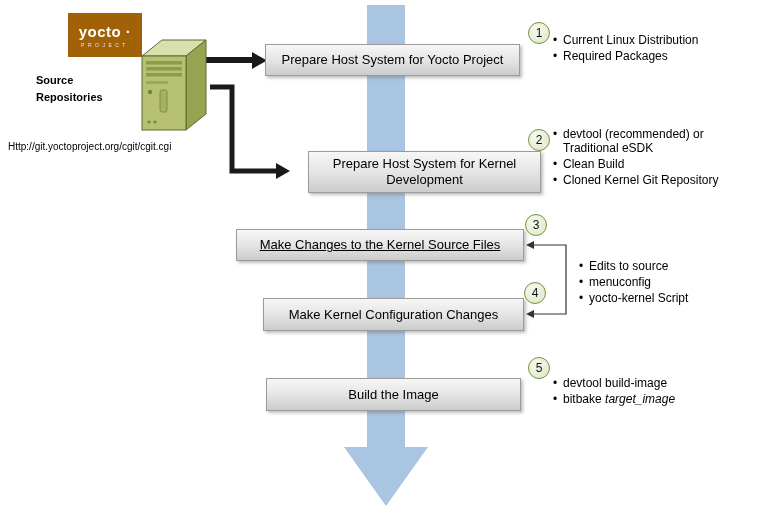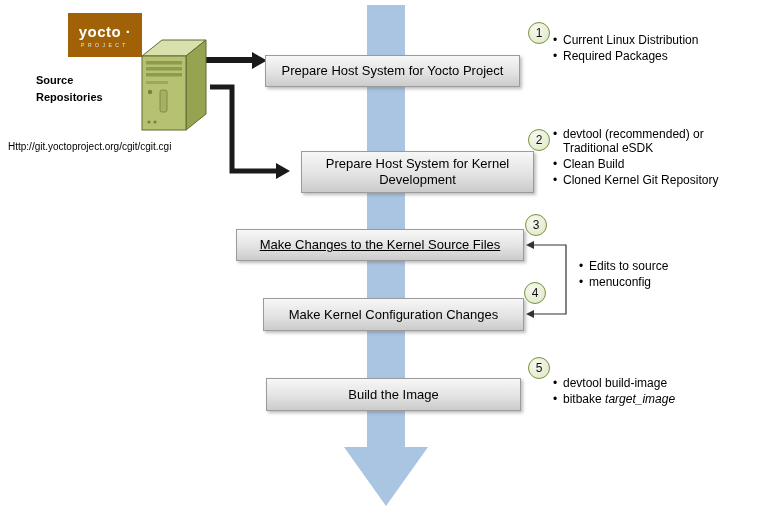--- a/index.html
+++ b/index.html
@@ -1,22 +1,22 @@
 <!DOCTYPE html>
 <html><head>
 <meta charset="utf-8">
 <style>
   html,body{margin:0;padding:0;background:#fff;}
   .canvas{position:relative;width:769px;height:517px;background:#fff;font-family:"Liberation Sans",sans-serif;overflow:hidden;}
   .layer{position:absolute;left:0;top:0;pointer-events:none;}
   .step-box{position:absolute;z-index:3;display:flex;align-items:center;justify-content:center;text-align:center;
     font-size:13px;color:#000;background:linear-gradient(180deg,#f7f7f7 0%,#e3e3e3 55%,#cbcbcb 100%);
     border:1px solid #9b9b9b;box-shadow:2px 2px 3px rgba(110,110,110,0.45);padding:0 8px;box-sizing:border-box;line-height:16px;}
-  .box1{left:265px;top:55px;width:255px;height:32px;}
-  .box2{left:301px;top:151px;width:233px;height:42px;}
+  .box1{left:265px;top:44px;width:255px;height:32px;}
+  .box2{left:308px;top:151px;width:233px;height:42px;}
   .box3{left:236px;top:229px;width:288px;height:32px;text-decoration:underline;}
   .box4{left:263px;top:298px;width:261px;height:33px;}
   .box5{left:266px;top:378px;width:255px;height:33px;}
   .num-circle{position:absolute;z-index:4;width:22px;height:22px;border-radius:50%;
     background:radial-gradient(circle at 35% 30%, #f6f9ee, #dde7c6);border:1.5px solid #77933c;
     display:flex;align-items:center;justify-content:center;font-size:12px;color:#111;box-sizing:border-box;}
   .c1{left:528px;top:22px;} .c2{left:528px;top:129px;} .c3{left:525px;top:214px;} .c4{left:524px;top:282px;} .c5{left:528px;top:357px;}
   .bullets{position:absolute;z-index:4;font-size:12px;color:#000;}
   .list1{left:552px;top:33px;width:200px;}
   .list2{left:552px;top:127px;width:178px;}
@@ -119,20 +119,21 @@
 
   <div class="bullets list2">
     <div class="bi"><span>devtool (recommended) or Traditional eSDK</span></div>
     <div class="bi"><span>Clean Build</span></div>
     <div class="bi"><span>Cloned Kernel Git Repository</span></div>
   </div>
 
   <div class="bullets list34">
     <div class="bi"><span>Edits to source</span></div>
     <div class="bi"><span>menuconfig</span></div>
+    <div class="bi"><span>yocto-kernel Script</span></div>
   </div>
 
   <div class="bullets list5">
     <div class="bi"><span>devtool build-image</span></div>
     <div class="bi"><span>bitbake</span> <i>target_image</i></div>
   </div>
 
 </div>
 
 </body></html>

